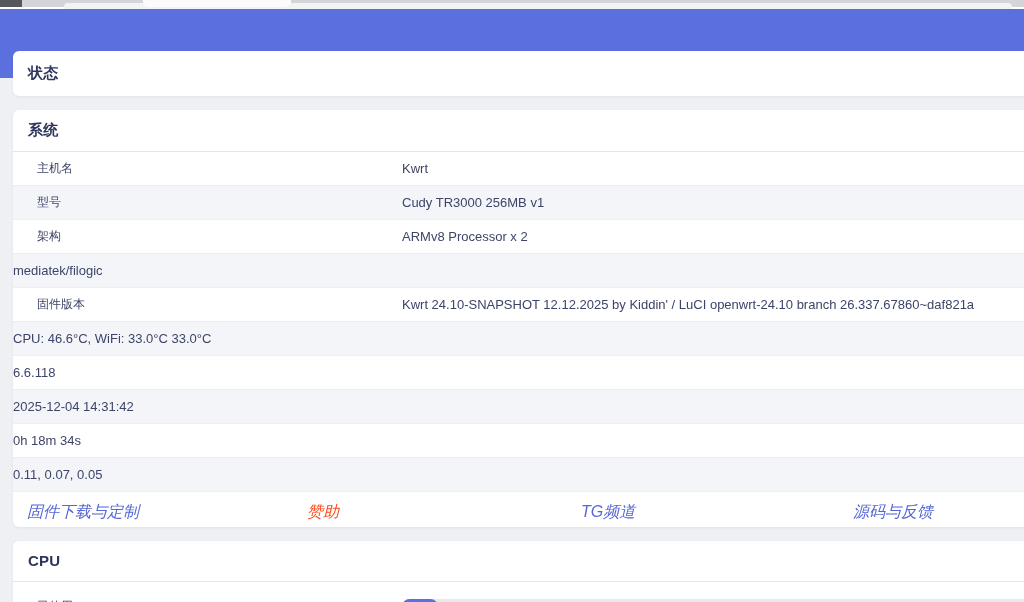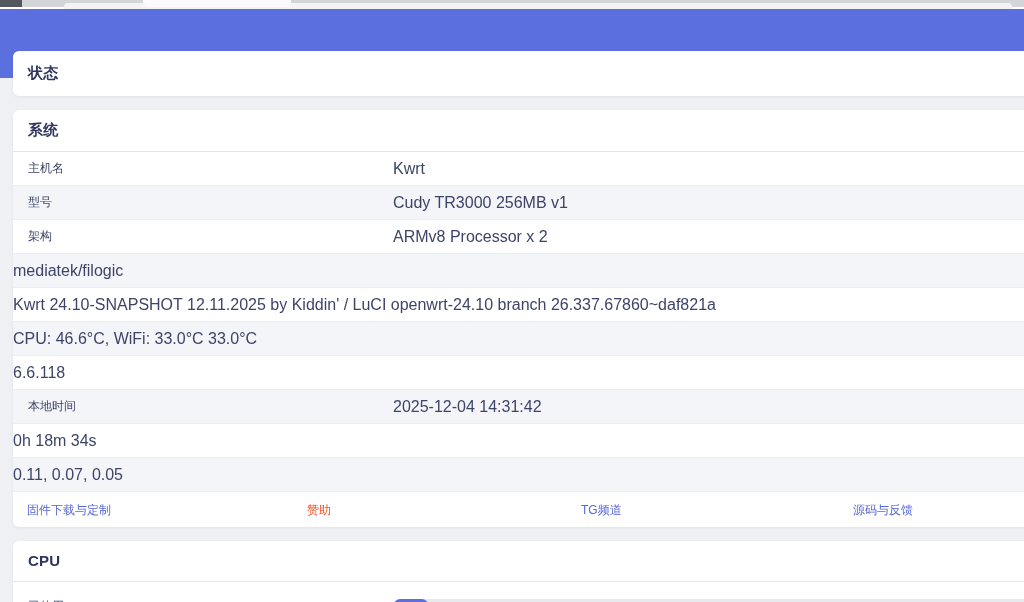--- a/index.html
+++ b/index.html
@@ -47,32 +47,32 @@
   .section-head {
     padding: 11px 15px; border-bottom: 1px solid #e3e5ea;
   }
 
   .tbl-row {
     display: flex; align-items: center; height: 34px; box-sizing: border-box;
     border-bottom: 1px solid #eceef2;
   }
   .tbl-row.alt { background: #f4f5f8; }
   .tbl-label {
-    width: 365px; padding-left: 15px; flex: 0 0 auto;
+    width: 365px; padding-left: 24px; flex: 0 0 auto;
     font-size: 12px; color: #3d4468;
   }
   .tbl-value {
-    font-size: 16px; color: #3d4468; white-space: nowrap;
+    font-size: 13px; color: #3d4468; white-space: nowrap;
   }
 
   .links-row {
     position: relative; height: 35px;
   }
   .links-row .lnk {
-    position: absolute; top: 10px; font-size: 12px; cursor: pointer; text-decoration: none;
+    position: absolute; top: 10px; font-size: 16px; cursor: pointer; text-decoration: none; font-style: italic;
   }
   .lnk-indigo { color: #5667d5; }
   .lnk-orange { color: #ff4d1d; }
   .lnk-pos-0 { left: 14px; }
   .lnk-pos-1 { left: 294px; }
   .lnk-pos-2 { left: 568px; }
   .lnk-pos-3 { left: 840px; }
 
   
   .cpu-card { height: 120px; border-radius: 6px 6px 0 0; margin-bottom: 0; }
@@ -123,30 +123,30 @@
       <div class="tbl-value">Cudy TR3000 256MB v1</div>
     </div>
     <div class="tbl-row">
       <div class="tbl-label">架构</div>
       <div class="tbl-value">ARMv8 Processor x 2</div>
     </div>
     <div class="tbl-row alt">
       <div class="tbl-value">mediatek/filogic</div>
     </div>
     <div class="tbl-row">
-      <div class="tbl-value">Kwrt 24.10-SNAPSHOT 12.11.2025 by Kiddin' / LuCI openwrt-24.10 branch 26.337.67860~daf821a</div>
+      <div class="tbl-label">固件版本</div>
+      <div class="tbl-value">Kwrt 24.10-SNAPSHOT 12.12.2025 by Kiddin' / LuCI openwrt-24.10 branch 26.337.67860~daf821a</div>
     </div>
     <div class="tbl-row alt">
       <div class="tbl-value">CPU: 46.6°C, WiFi: 33.0°C 33.0°C</div>
     </div>
     <div class="tbl-row">
       <div class="tbl-value">6.6.118</div>
     </div>
     <div class="tbl-row alt">
-      <div class="tbl-label">本地时间</div>
       <div class="tbl-value">2025-12-04 14:31:42</div>
     </div>
     <div class="tbl-row">
       <div class="tbl-value">0h 18m 34s</div>
     </div>
     <div class="tbl-row alt">
       <div class="tbl-value">0.11, 0.07, 0.05</div>
     </div>
 
     <div class="links-row">

